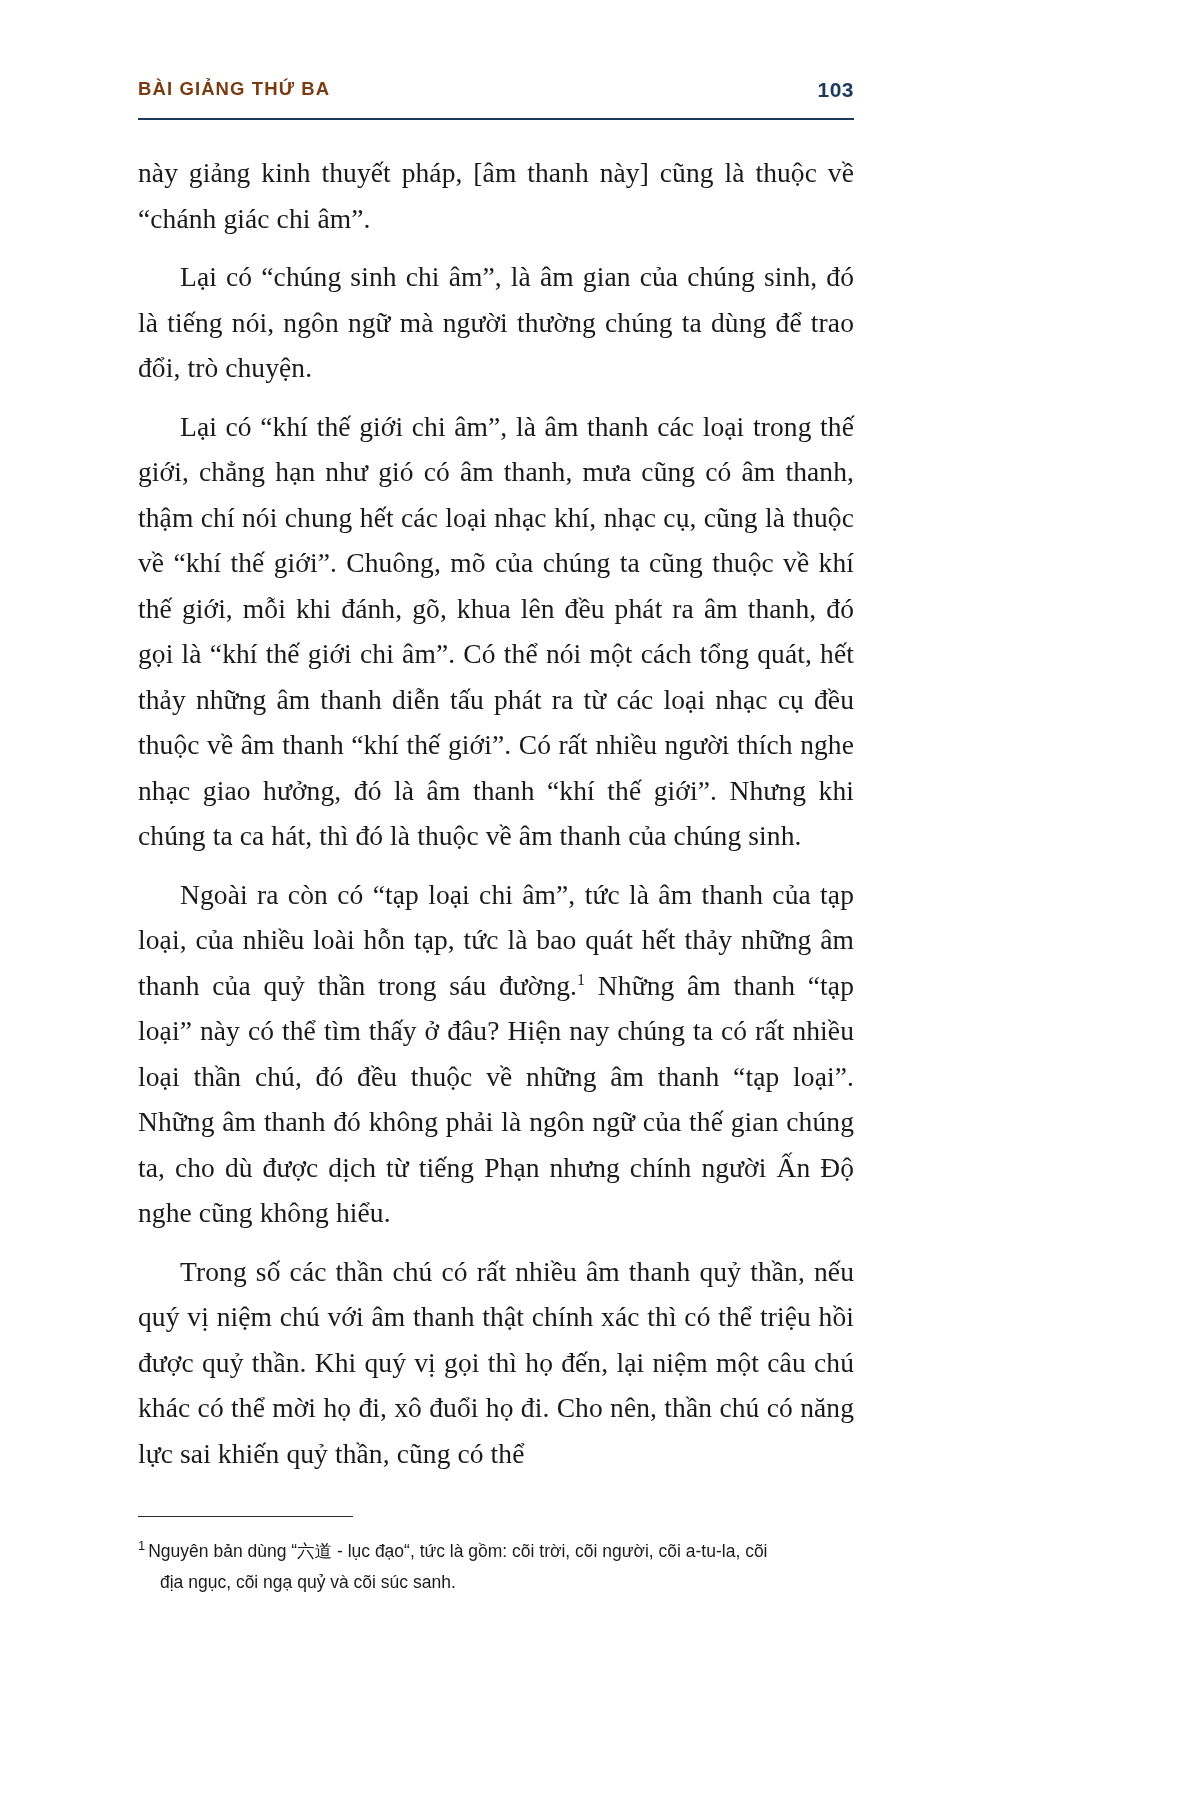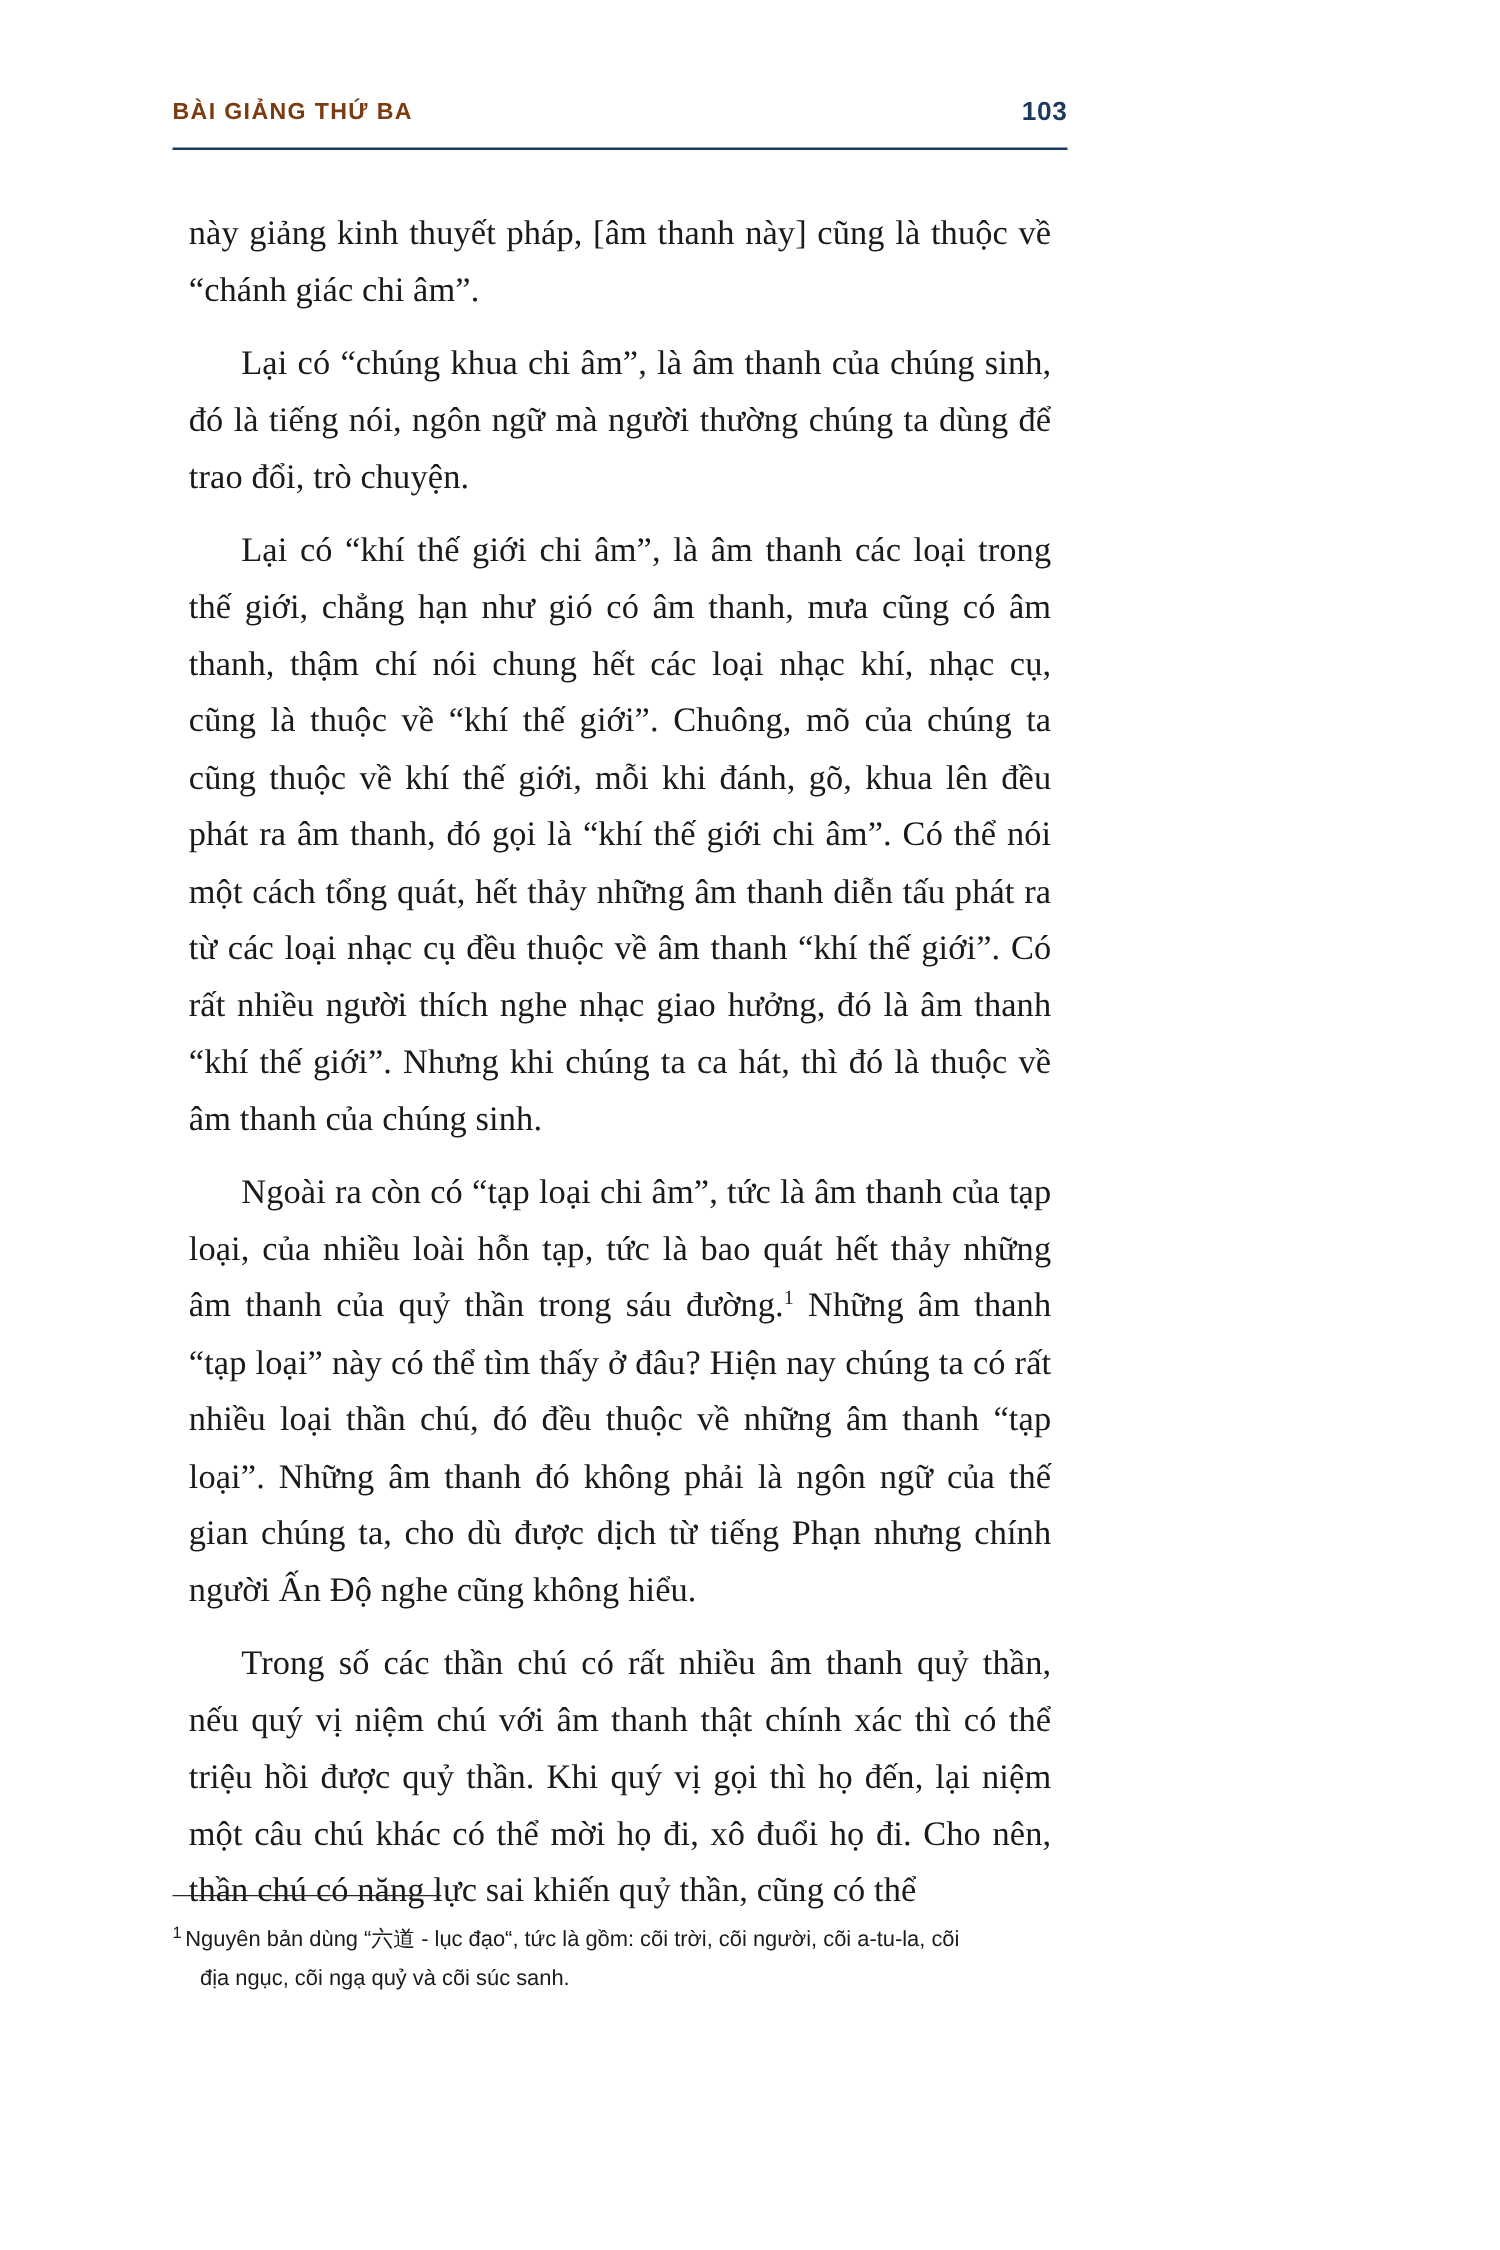--- a/index.html
+++ b/index.html
@@ -54,21 +54,21 @@
     height: 2.2px;
     background: #1b3a5c;
   }
   .content {
     position: absolute;
     left: 138px;
     right: 138px;
     top: 150px;
   }
   p.para {
-    margin: 13px;
+    margin: 0;
     font-size: 27.5px;
     line-height: 45.5px;
     text-align: justify;
     text-justify: inter-word;
     letter-spacing: 0.1px;
   }
   p.para.indent {
     text-indent: 42px;
     margin-top: 13px;
   }
@@ -112,21 +112,21 @@
 <div class="page">
 
   <div class="header">
     <div class="header-title">BÀI GIẢNG THỨ BA</div>
     <div class="header-page">103</div>
   </div>
   <div class="header-rule"></div>
 
   <div class="content">
     <p class="para">này giảng kinh thuyết pháp, [âm thanh này] cũng là thuộc về “chánh giác chi âm”.</p>
-    <p class="para indent">Lại có “chúng khua chi âm”, là âm thanh của chúng sinh, đó là tiếng nói, ngôn ngữ mà người thường chúng ta dùng để trao đổi, trò chuyện.</p>
+    <p class="para indent">Lại có “chúng sinh chi âm”, là âm gian của chúng sinh, đó là tiếng nói, ngôn ngữ mà người thường chúng ta dùng để trao đổi, trò chuyện.</p>
     <p class="para indent">Lại có “khí thế giới chi âm”, là âm thanh các loại trong thế giới, chẳng hạn như gió có âm thanh, mưa cũng có âm thanh, thậm chí nói chung hết các loại nhạc khí, nhạc cụ, cũng là thuộc về “khí thế giới”. Chuông, mõ của chúng ta cũng thuộc về khí thế giới, mỗi khi đánh, gõ, khua lên đều phát ra âm thanh, đó gọi là “khí thế giới chi âm”. Có thể nói một cách tổng quát, hết thảy những âm thanh diễn tấu phát ra từ các loại nhạc cụ đều thuộc về âm thanh “khí thế giới”. Có rất nhiều người thích nghe nhạc giao hưởng, đó là âm thanh “khí thế giới”. Nhưng khi chúng ta ca hát, thì đó là thuộc về âm thanh của chúng sinh.</p>
     <p class="para indent"><span>Ngoài ra còn có “tạp loại chi âm”, tức là âm thanh của tạp loại, của nhiều loài hỗn tạp, tức là bao quát hết thảy những âm thanh của quỷ thần trong sáu đường.</span><sup class="fn-ref">1</sup><span> Những âm thanh “tạp loại” này có thể tìm thấy ở đâu? Hiện nay chúng ta có rất nhiều loại thần chú, đó đều thuộc về những âm thanh “tạp loại”. Những âm thanh đó không phải là ngôn ngữ của thế gian chúng ta, cho dù được dịch từ tiếng Phạn nhưng chính người Ấn Độ nghe cũng không hiểu.</span></p>
     <p class="para indent">Trong số các thần chú có rất nhiều âm thanh quỷ thần, nếu quý vị niệm chú với âm thanh thật chính xác thì có thể triệu hồi được quỷ thần. Khi quý vị gọi thì họ đến, lại niệm một câu chú khác có thể mời họ đi, xô đuổi họ đi. Cho nên, thần chú có năng lực sai khiến quỷ thần, cũng có thể</p>
   </div>
 
   <div class="footnote-wrap">
     <div class="footnote-rule"></div>
     <div class="footnote">
       <span class="fn-marker">1</span><span>Nguyên bản dùng “六道 - lục đạo“, tức là gồm: cõi trời, cõi người, cõi a-tu-la, cõi</span>
       <span class="fn-line2">địa ngục, cõi ngạ quỷ và cõi súc sanh.</span>

